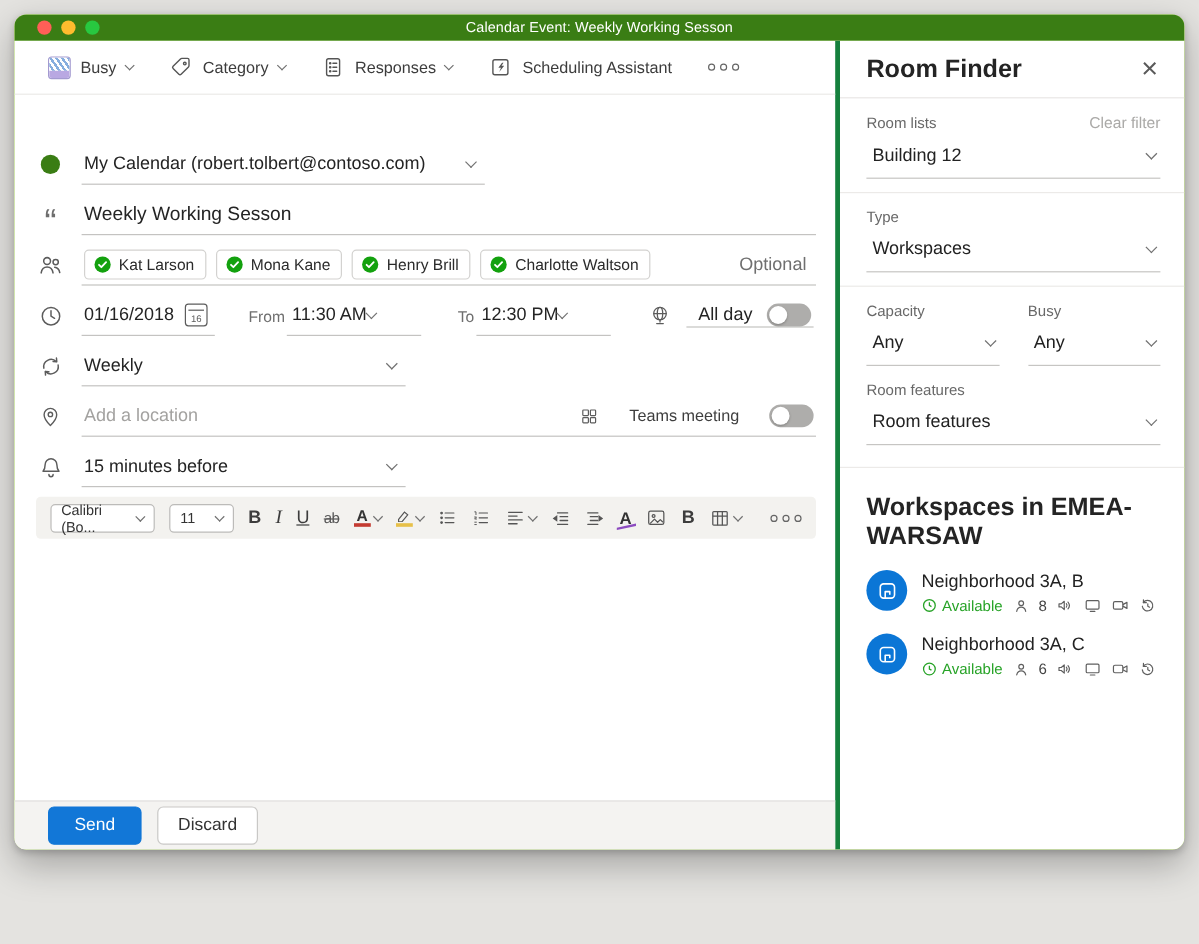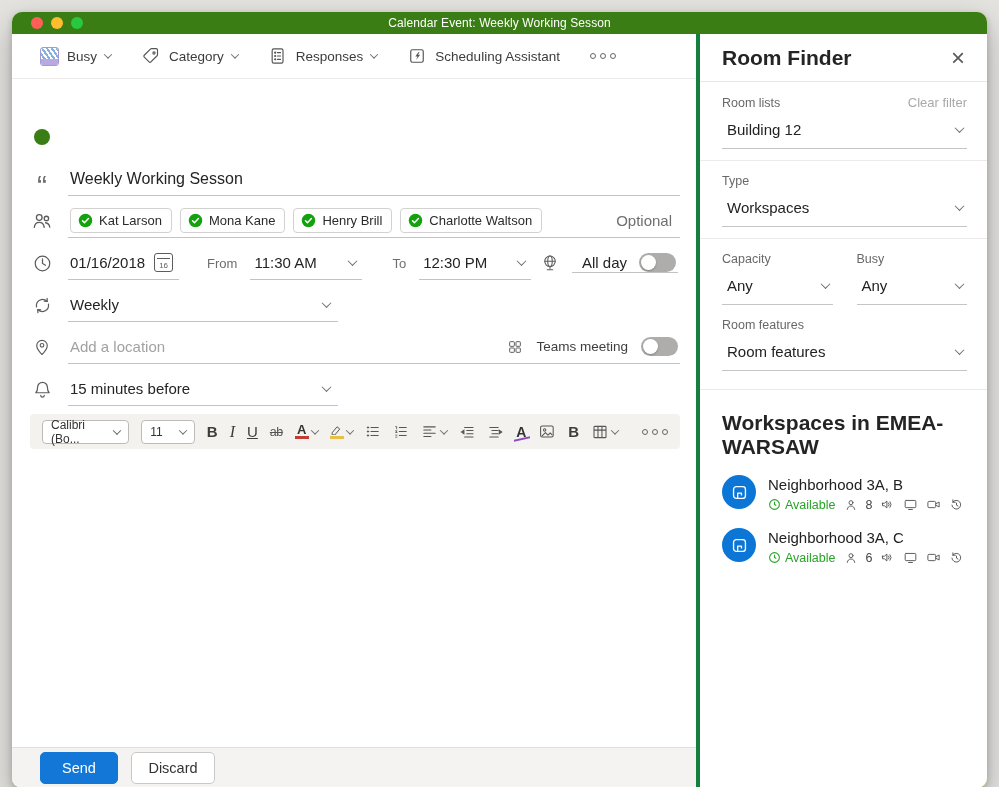--- a/index.html
+++ b/index.html
@@ -1,18 +1,18 @@
 <!DOCTYPE html>
 <html><head>
 <meta charset="utf-8">
 <style>
   html,body{margin:0;padding:0;width:999px;height:787px;background:#e4e3e0;
     font-family:"Liberation Sans",sans-serif;-webkit-font-smoothing:antialiased;overflow:hidden}
   *{box-sizing:border-box}
-  .window{position:absolute;left:12px;top:12px;width:975px;height:776px;background:#bef264;
+  .window{position:absolute;left:12px;top:12px;width:975px;height:696px;background:#bef264;
     border-radius:10px;box-shadow:0 12px 30px rgba(0,0,0,.28),0 2px 6px rgba(0,0,0,.18);overflow:hidden}
   
   .titlebar{height:22px;background:#3a7d14;display:flex;align-items:center;position:relative}
   .lights{position:absolute;left:19px;top:5px;display:flex;gap:8px}
   .light{width:12px;height:12px;border-radius:50%}
   .light.red{background:#ff5f57}.light.yellow{background:#febc2e}.light.green{background:#28c840}
   .wtitle{flex:1;text-align:center;color:#fff;font-size:12px;font-weight:500;letter-spacing:.1px}
   
   .main{position:absolute;top:22px;left:0;right:0;bottom:0;display:flex}
   .left{width:688px;position:relative;border-right:4px solid #15803d;background:#fff}
@@ -41,26 +41,26 @@
   .loc-input::placeholder{color:#a3a2a0}
   .chip{display:flex;align-items:center;gap:6px;height:25px;padding:0 9px 0 7px;background:#fff;
     border:1px solid #d3d2d0;border-radius:4px;font-size:13px;color:#2b2b2b;white-space:nowrap}
   .optional{margin-left:auto;color:#6f6f6f;font-size:15px;padding-right:8px}
   .datebox{display:flex;align-items:center;gap:9px;padding:0 6px 0 2px}
   .cal16{width:19px;height:19px;border:1.3px solid #5c5c5c;border-radius:3px;position:relative;
     display:flex;align-items:flex-end;justify-content:center}
   .cal16::before{content:"";position:absolute;top:4px;left:2px;right:2px;border-top:1.3px solid #5c5c5c}
   .cal16 span{font-size:8px;color:#5c5c5c;line-height:11px}
   .lbl{color:#6e6e6e;font-size:13px}
-  .timebox{width:112px;justify-content:space-between;padding:0 6px 0 4px;margin-left:13px}
+  .timebox{width:112px;justify-content:flex-start;padding:0 6px 0 4px;margin-left:2px}
   .allday-wrap{display:flex;align-items:center;gap:12px;height:100%;border-bottom:1px solid #c4c3c1;padding:0 2px 0 10px}
   .toggle{width:37px;height:19px;border-radius:10px;background:#aeadab;position:relative;flex:none;cursor:pointer}
   .toggle::after{content:"";position:absolute;left:2px;top:2px;width:15px;height:15px;border-radius:50%;background:#fff;
     box-shadow:0 1px 2px rgba(0,0,0,.25)}
-  .teams-group{margin-left:auto;display:flex;align-items:center;gap:13px;padding-right:2px}
+  .teams-group{margin-left:auto;display:flex;align-items:center;gap:25px;padding-right:2px}
   .teams-label{font-size:13.5px;color:#3e3e3e}
   
   .fmtbar{position:absolute;left:18px;right:16px;top:380px;height:35px;background:#f3f2ef;border-radius:4px;
     display:flex;align-items:center;padding:0 12px;gap:12px;color:#454545}
   .fb-select{background:#fff;border:1px solid #bcbbb9;border-radius:4px;height:24px;display:flex;align-items:center;
     justify-content:space-between;padding:0 8px;font-size:12px;color:#333}
   .fb-btn{display:flex;align-items:center;gap:3px;font-size:15px;color:#3d3d3d}
   .g-b{font-weight:700}
   .g-i{font-family:"Liberation Serif",serif;font-style:italic;font-size:16px}
   .g-u{text-decoration:underline}
@@ -162,20 +162,24 @@
               <i></i>
               <i></i>
             </span>
         </div>
       </div>
 
       <div class="row" style="top:86px">
         <span class="ric">
             <span class="caldot"></span>
           </span>
+        <div class="field" style="width:336px;justify-content:space-between;padding:0 8px 0 2px">
+          <span class="ftext">My Calendar (robert.tolbert@contoso.com)</span>
+          <span class="chv"></span>
+        </div>
       </div>
 
       <div class="row" style="top:170px">
         <span class="ric">
           <svg class="ic" width="22" height="22" viewBox="0 0 24 24" fill="none" stroke="#5c5c5c" stroke-width="1.4" stroke-linecap="round">
               <circle cx="9" cy="8.2" r="3.1"></circle>
               <path d="M3.6 19c.5-3.4 2.7-5.4 5.4-5.4s4.9 2 5.4 5.4"></path>
               <circle cx="16.8" cy="9.2" r="2.4"></circle>
               <path d="M15.9 13.9c2.5.3 4.1 2 4.6 4.8"></path>
             </svg>

